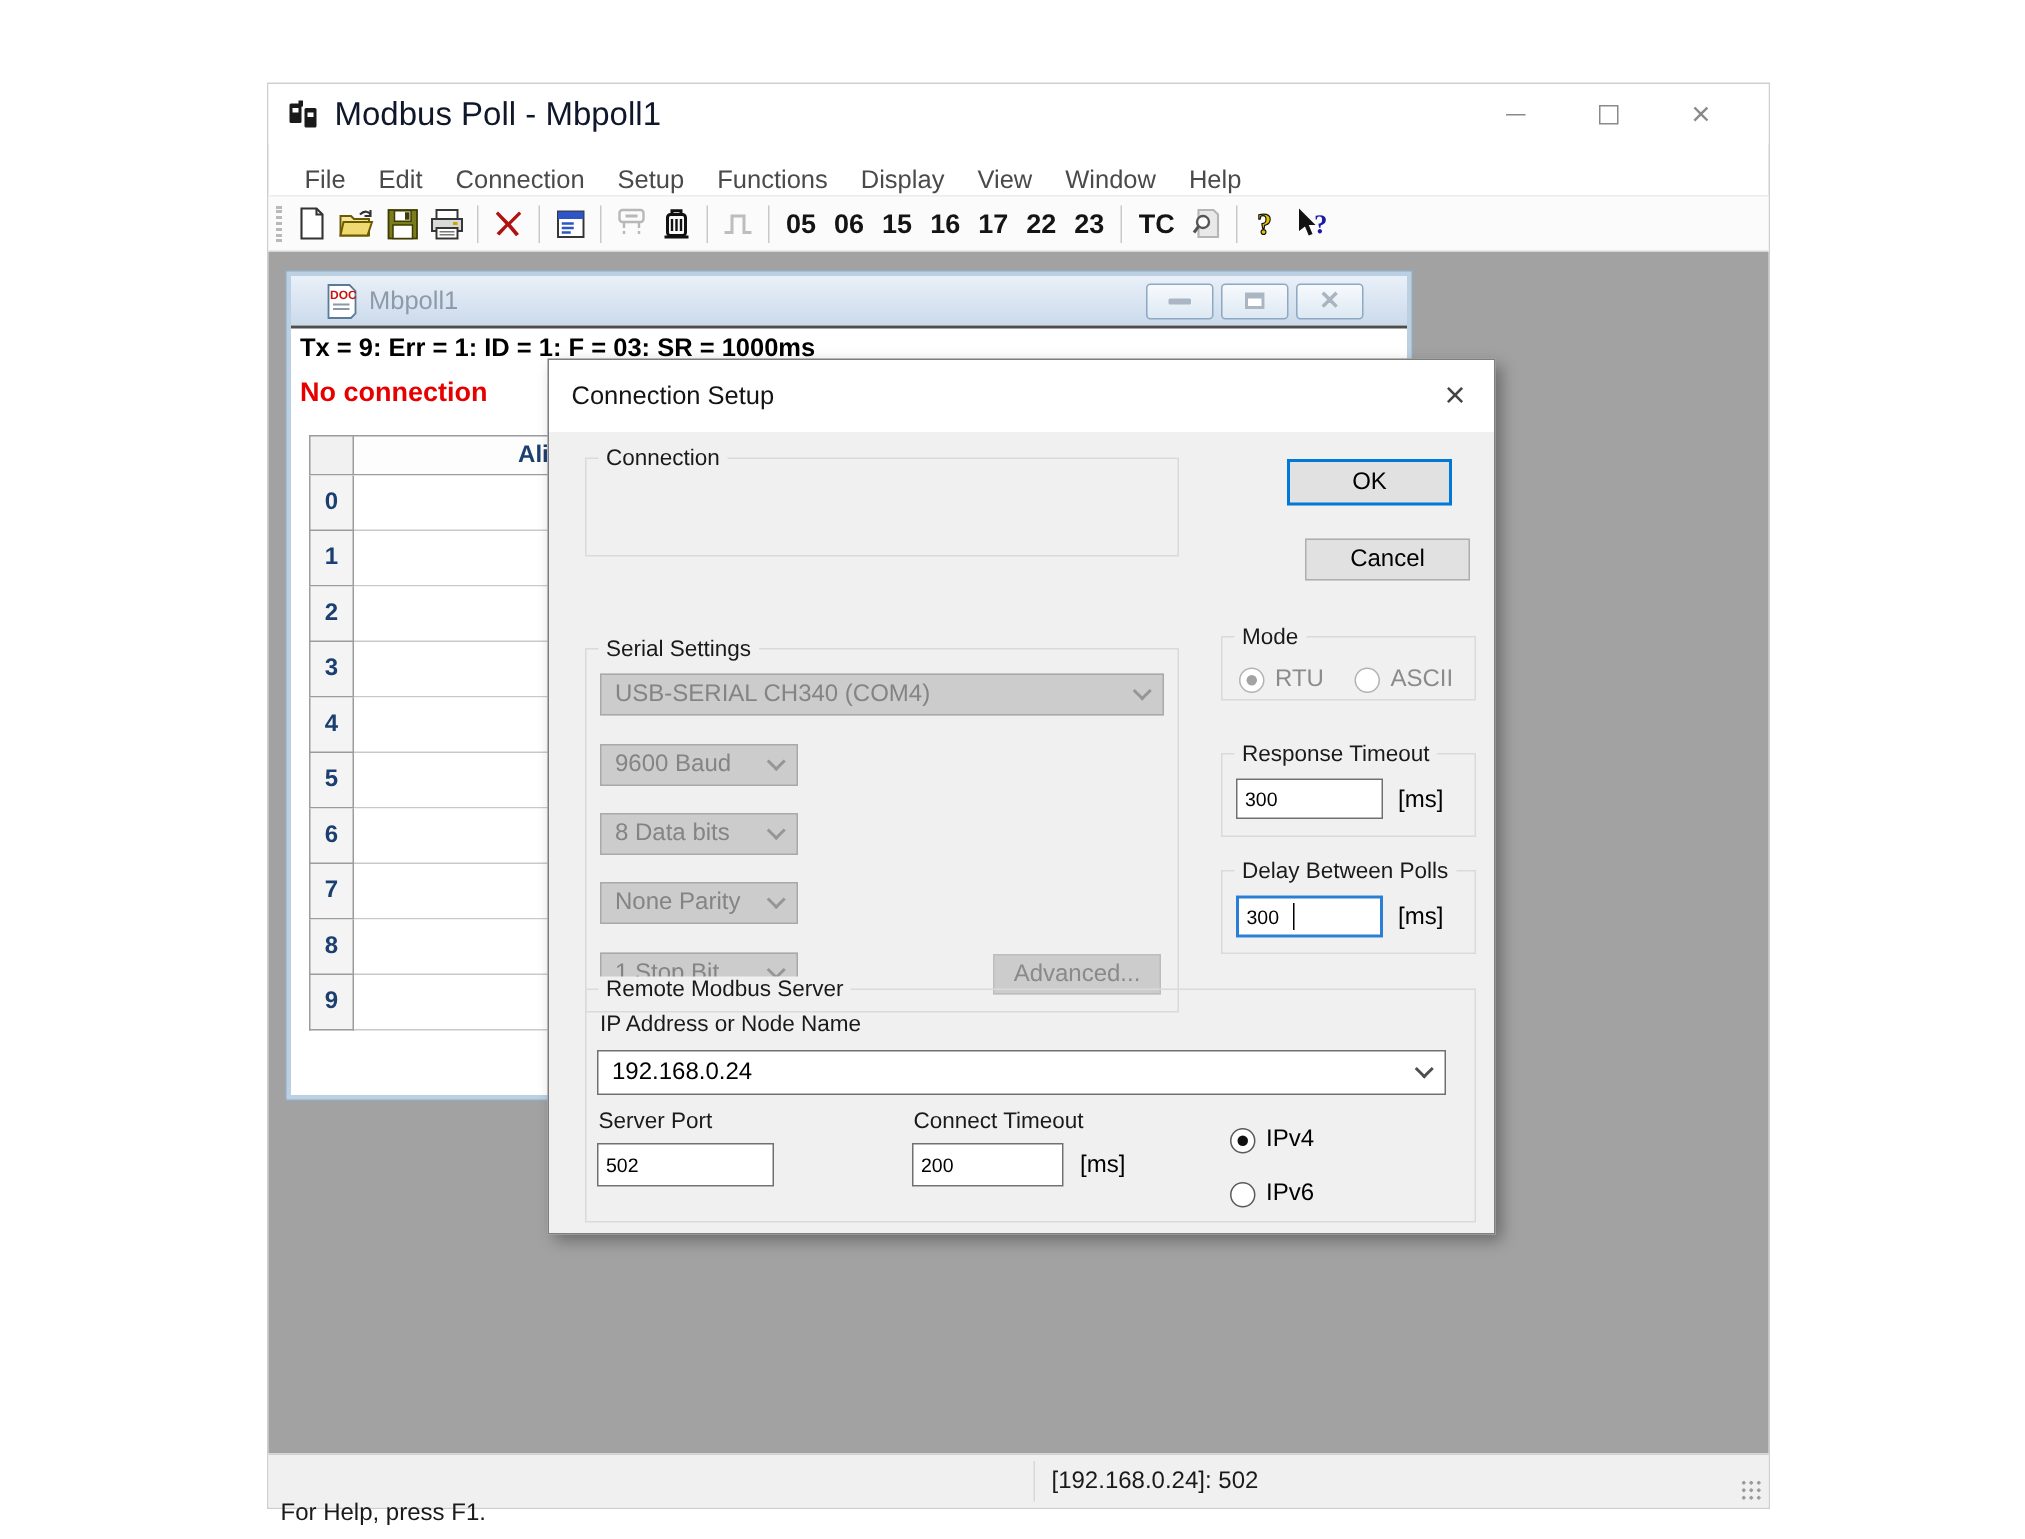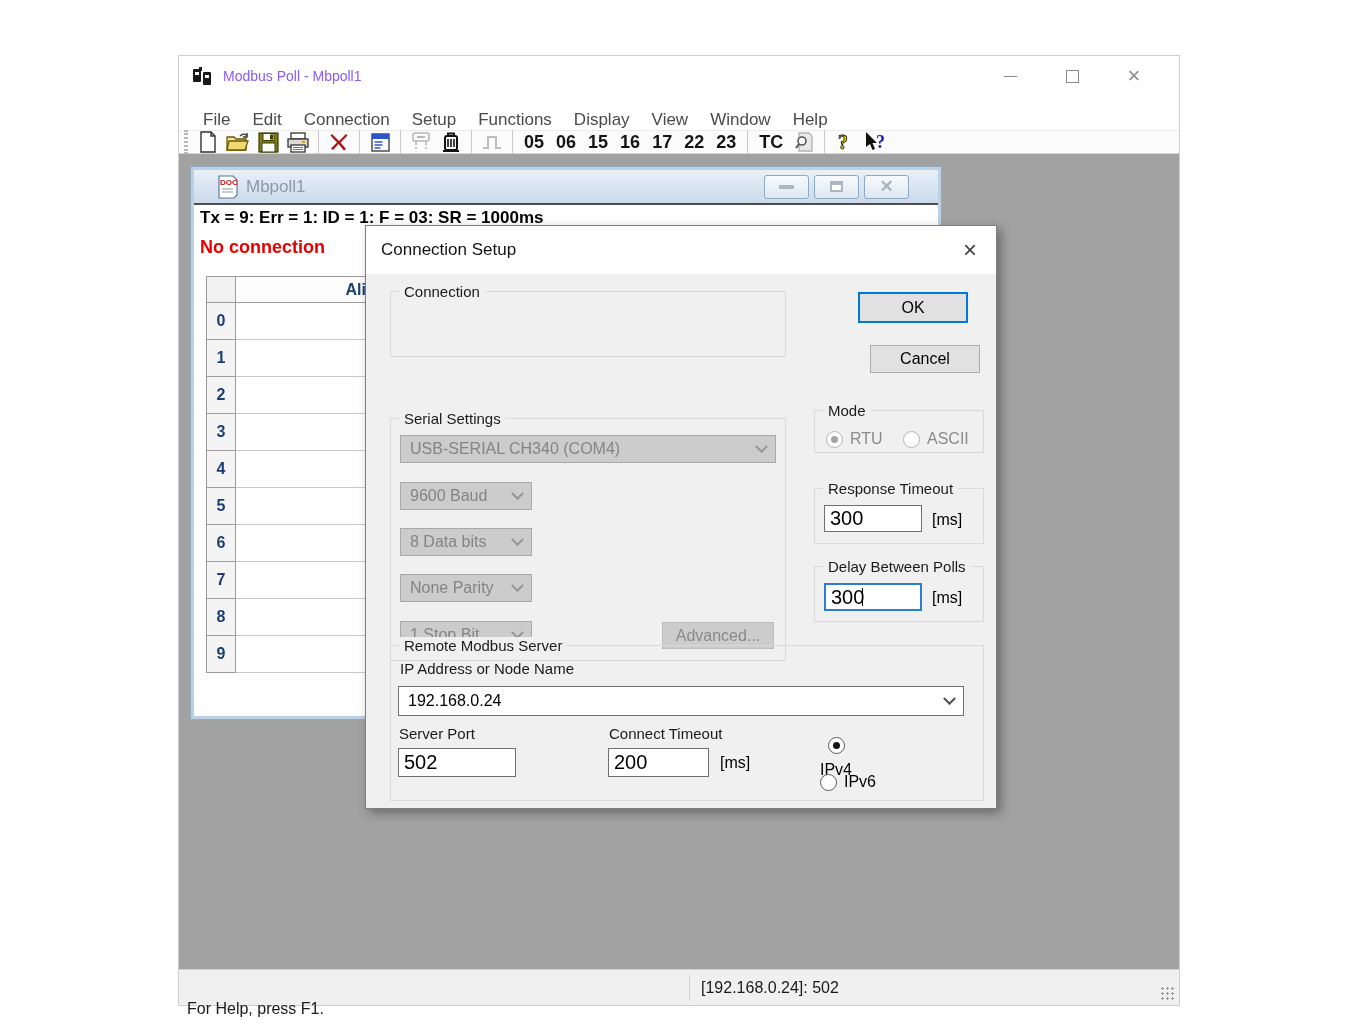--- a/index.html
+++ b/index.html
@@ -3,31 +3,31 @@
 <meta charset="utf-8">
 <style>
   * { box-sizing: border-box; margin: 0; padding: 0; }
   html,body { width:1350px; height:1026px; background:#ffffff; font-family:"Liberation Sans", sans-serif; position:relative; overflow:hidden; }
 
   
   .app { position:absolute; left:178px; top:55px; width:1002px; height:951px; background:#fff; border:1px solid #cfcfcf; display:flex; flex-direction:column; }
 
   .titlebar { height:40px; display:flex; align-items:center; padding-left:11px; background:#fff; flex:0 0 auto; }
   .app-icon { width:24px; height:24px; flex:0 0 auto; }
-  .title-text { margin-left:9px; font-size:14px; color:#8b5cf6; }
+  .title-text { margin-left:9px; font-size:22px; color:#0f172a; }
   .win-controls { margin-left:auto; display:flex; padding-right:14px; }
   .win-btn { width:62px; height:40px; display:flex; align-items:center; justify-content:center; }
   .glyph-min { width:13px; height:1px; background:#8a8a8a; }
   .glyph-max { width:13px; height:13px; border:1px solid #8a8a8a; background:transparent; }
   .glyph-close { font-size:22px; color:#8a8a8a; line-height:1; font-weight:300; }
 
   .menubar { height:34px; display:flex; align-items:flex-end; padding-left:13px; font-size:17px; color:#4a4a4a; flex:0 0 auto; }
   .menu-item { padding:0 11px; }
 
-  .toolbar { height:24px; display:flex; align-items:center; background:#fbfbfb; border-top:1px solid #ececec; border-bottom:1px solid #d6d6d6; padding-left:3px; flex:0 0 auto; }
+  .toolbar { height:38px; display:flex; align-items:center; background:#fbfbfb; border-top:1px solid #ececec; border-bottom:1px solid #d6d6d6; padding-left:3px; flex:0 0 auto; }
   .tb-grip { width:4px; height:24px; border-left:2px dotted #b9b9b9; border-right:2px dotted #b9b9b9; margin:0 5px 0 2px; }
   .tb-btn { min-width:30px; height:28px; display:flex; align-items:center; justify-content:center; }
   .tb-sep { width:1px; height:25px; background:#c9c9c9; margin:0 5px; }
   .tb-text { font-weight:bold; font-size:18px; color:#141414; padding:0 6px; letter-spacing:0; }
 
   .mdi { flex:1 1 auto; background:#a2a2a2; position:relative; overflow:hidden; }
 
   
   .child { position:absolute; left:12px; top:13px; width:750px; height:552px; border:3px solid #bcd0e3; outline:1px solid #93aabf; background:#fff; z-index:1; }
   .child-titlebar { height:33px; background:linear-gradient(#e9f0f8,#cbdaeb); display:flex; align-items:center; padding:0 23px; }
@@ -62,21 +62,21 @@
   .combo { position:absolute; display:flex; align-items:center; border:1px solid #707070; background:#f1f1f1; font-size:16px; color:#000; padding:0 9px; }
   .combo .chev { margin-left:auto; width:9px; height:9px; border-right:2px solid #4f4f4f; border-bottom:2px solid #4f4f4f; transform:rotate(45deg) translate(-2px,-2px); flex:0 0 auto; }
   .combo.disabled { background:#cccccc; color:#848484; border-color:#a9a9a9; }
   .combo.disabled .chev { border-color:#969696; }
   .combo.white { background:#ffffff; }
 
   .btn { position:absolute; display:flex; align-items:center; justify-content:center; background:#e1e1e1; border:1px solid #adadad; font-size:16px; color:#000; }
   .btn.default { border:2px solid #0078d7; }
   .btn.disabled { background:#cccccc; color:#8a8a8a; border-color:#bdbdbd; }
 
-  .field { position:absolute; background:#fff; border:1px solid #707070; font-size:20px; color:#000; padding:0 5px; font-family:"Liberation Sans", sans-serif; }
+  .field { position:absolute; background:#fff; border:1px solid #707070; font-size:13px; color:#000; padding:0 5px; font-family:"Liberation Sans", sans-serif; }
   .field.focused { border:2px solid #2a7fd4; }
   .caret { position:absolute; width:1px; height:18px; background:#000; }
 
   .dlg-label { position:absolute; font-size:15px; color:#1a1a1a; white-space:nowrap; }
   .unit { position:absolute; font-size:16px; color:#000; }
 
   .radio { position:absolute; display:flex; align-items:center; gap:7px; font-size:16px; color:#000; }
   .radio .circle { width:17px; height:17px; border-radius:50%; border:1px solid #5a5a5a; background:#fff; position:relative; flex:0 0 auto; }
   .radio.checked .circle::after { content:''; position:absolute; inset:4px; border-radius:50%; background:#111; }
   .radio.disabled { color:#8b8b8b; }
@@ -392,21 +392,21 @@
         <span class="dlg-label" style="left:34px; top:386px;">IP Address or Node Name</span>
         <div class="combo white" style="left:32px; top:412px; width:566px; height:30px;">
           <span>192.168.0.24</span>
           <span class="chev"></span>
         </div>
         <span class="dlg-label" style="left:33px; top:451px;">Server Port</span>
         <input class="field" style="left: 32px; top: 474px; width: 118px; height: 29px;" readonly="" value="502">
         <span class="dlg-label" style="left:243px; top:451px;">Connect Timeout</span>
         <input class="field" style="left: 242px; top: 474px; width: 101px; height: 29px;" readonly="" value="200">
         <span class="unit" style="left:354px; top:480px;">[ms]</span>
-        <div class="radio checked" style="left:454px; top:463px;flex-direction:column;">
+        <div class="radio checked" style="left:454px; top:463px;">
           <span class="circle"></span>
           <span>IPv4</span>
         </div>
         <div class="radio" style="left:454px; top:499px;">
           <span class="circle"></span>
           <span>IPv6</span>
         </div>
 
       </div>
     </div>

